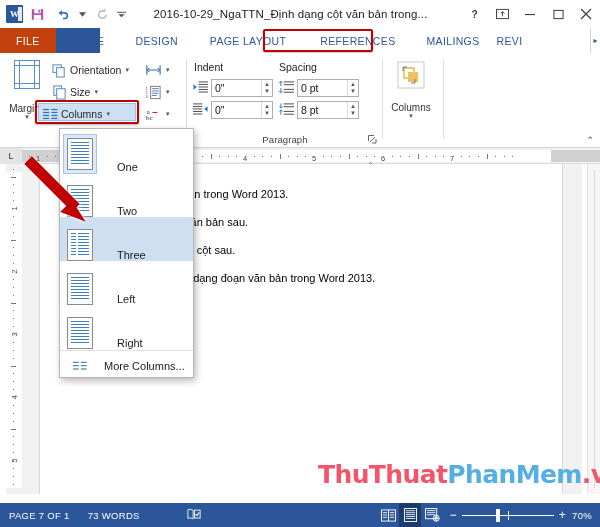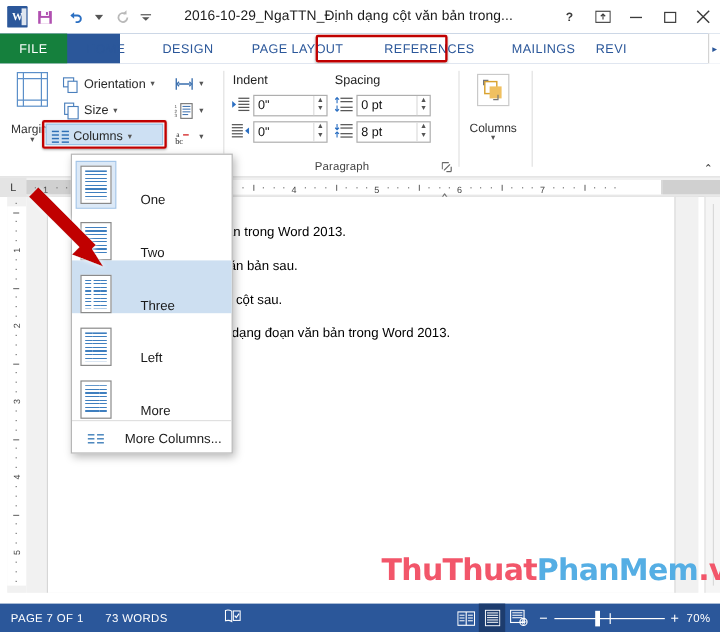--- a/index.html
+++ b/index.html
@@ -50,21 +50,21 @@
   .tabstrip {
     position:absolute; left:0; top:28px; width:600px; height:25px;
     background:#2b579a;
   }
   .tabs { display:flex; height:25px; align-items:stretch; }
   .tab {
     display:flex; align-items:center; justify-content:center;
     font-size:10.5px; letter-spacing:.35px; color:#ffffff; cursor:pointer;
     padding:0 11px; height:25px; white-space:nowrap;
   }
-  .tab.file { background:#15803d; font-weight:normal; padding:0 16px; }
+  .tab.file { background:#c2410c; font-weight:normal; padding:0 16px; }
   .tab.onwhite { color:#2b579a; }
   .tabstrip-white {
     position:absolute; left:100px; top:28px; width:500px; height:25px;
     background:#ffffff;
   }
   .tab-scroll {
     position:absolute; right:0; top:28px; width:10px; height:25px;
     background:#fff; display:flex; align-items:center; justify-content:center;
     color:#2b579a; font-size:8px; cursor:pointer; border-left:1px solid #d4d4d4;
   }
@@ -718,21 +718,21 @@
       <span class="txt">Left</span>
     </div>
 
     <div class="dd-item" style="padding-left:0;">
       <span style="width:40px;display:flex;justify-content:center;">
         <span class="colthumb">
           <span class="c" style="left:3px;width:12px;"></span>
             <span class="c" style="right:3px;width:6px;"></span>
         </span>
       </span>
-      <span class="txt">More</span>
+      <span class="txt">Right</span>
     </div>
 
     <div class="dd-sep"></div>
 
     <div class="dd-more">
       <span class="icobox" style="width:22px;">
         <svg width="14" height="11" viewBox="0 0 16 12">
           <g fill="#3b7cb8">
             <rect x="0" y="0.6" width="6.5" height="1.3"></rect>
               <rect x="9" y="0.6" width="6.5" height="1.3"></rect>

